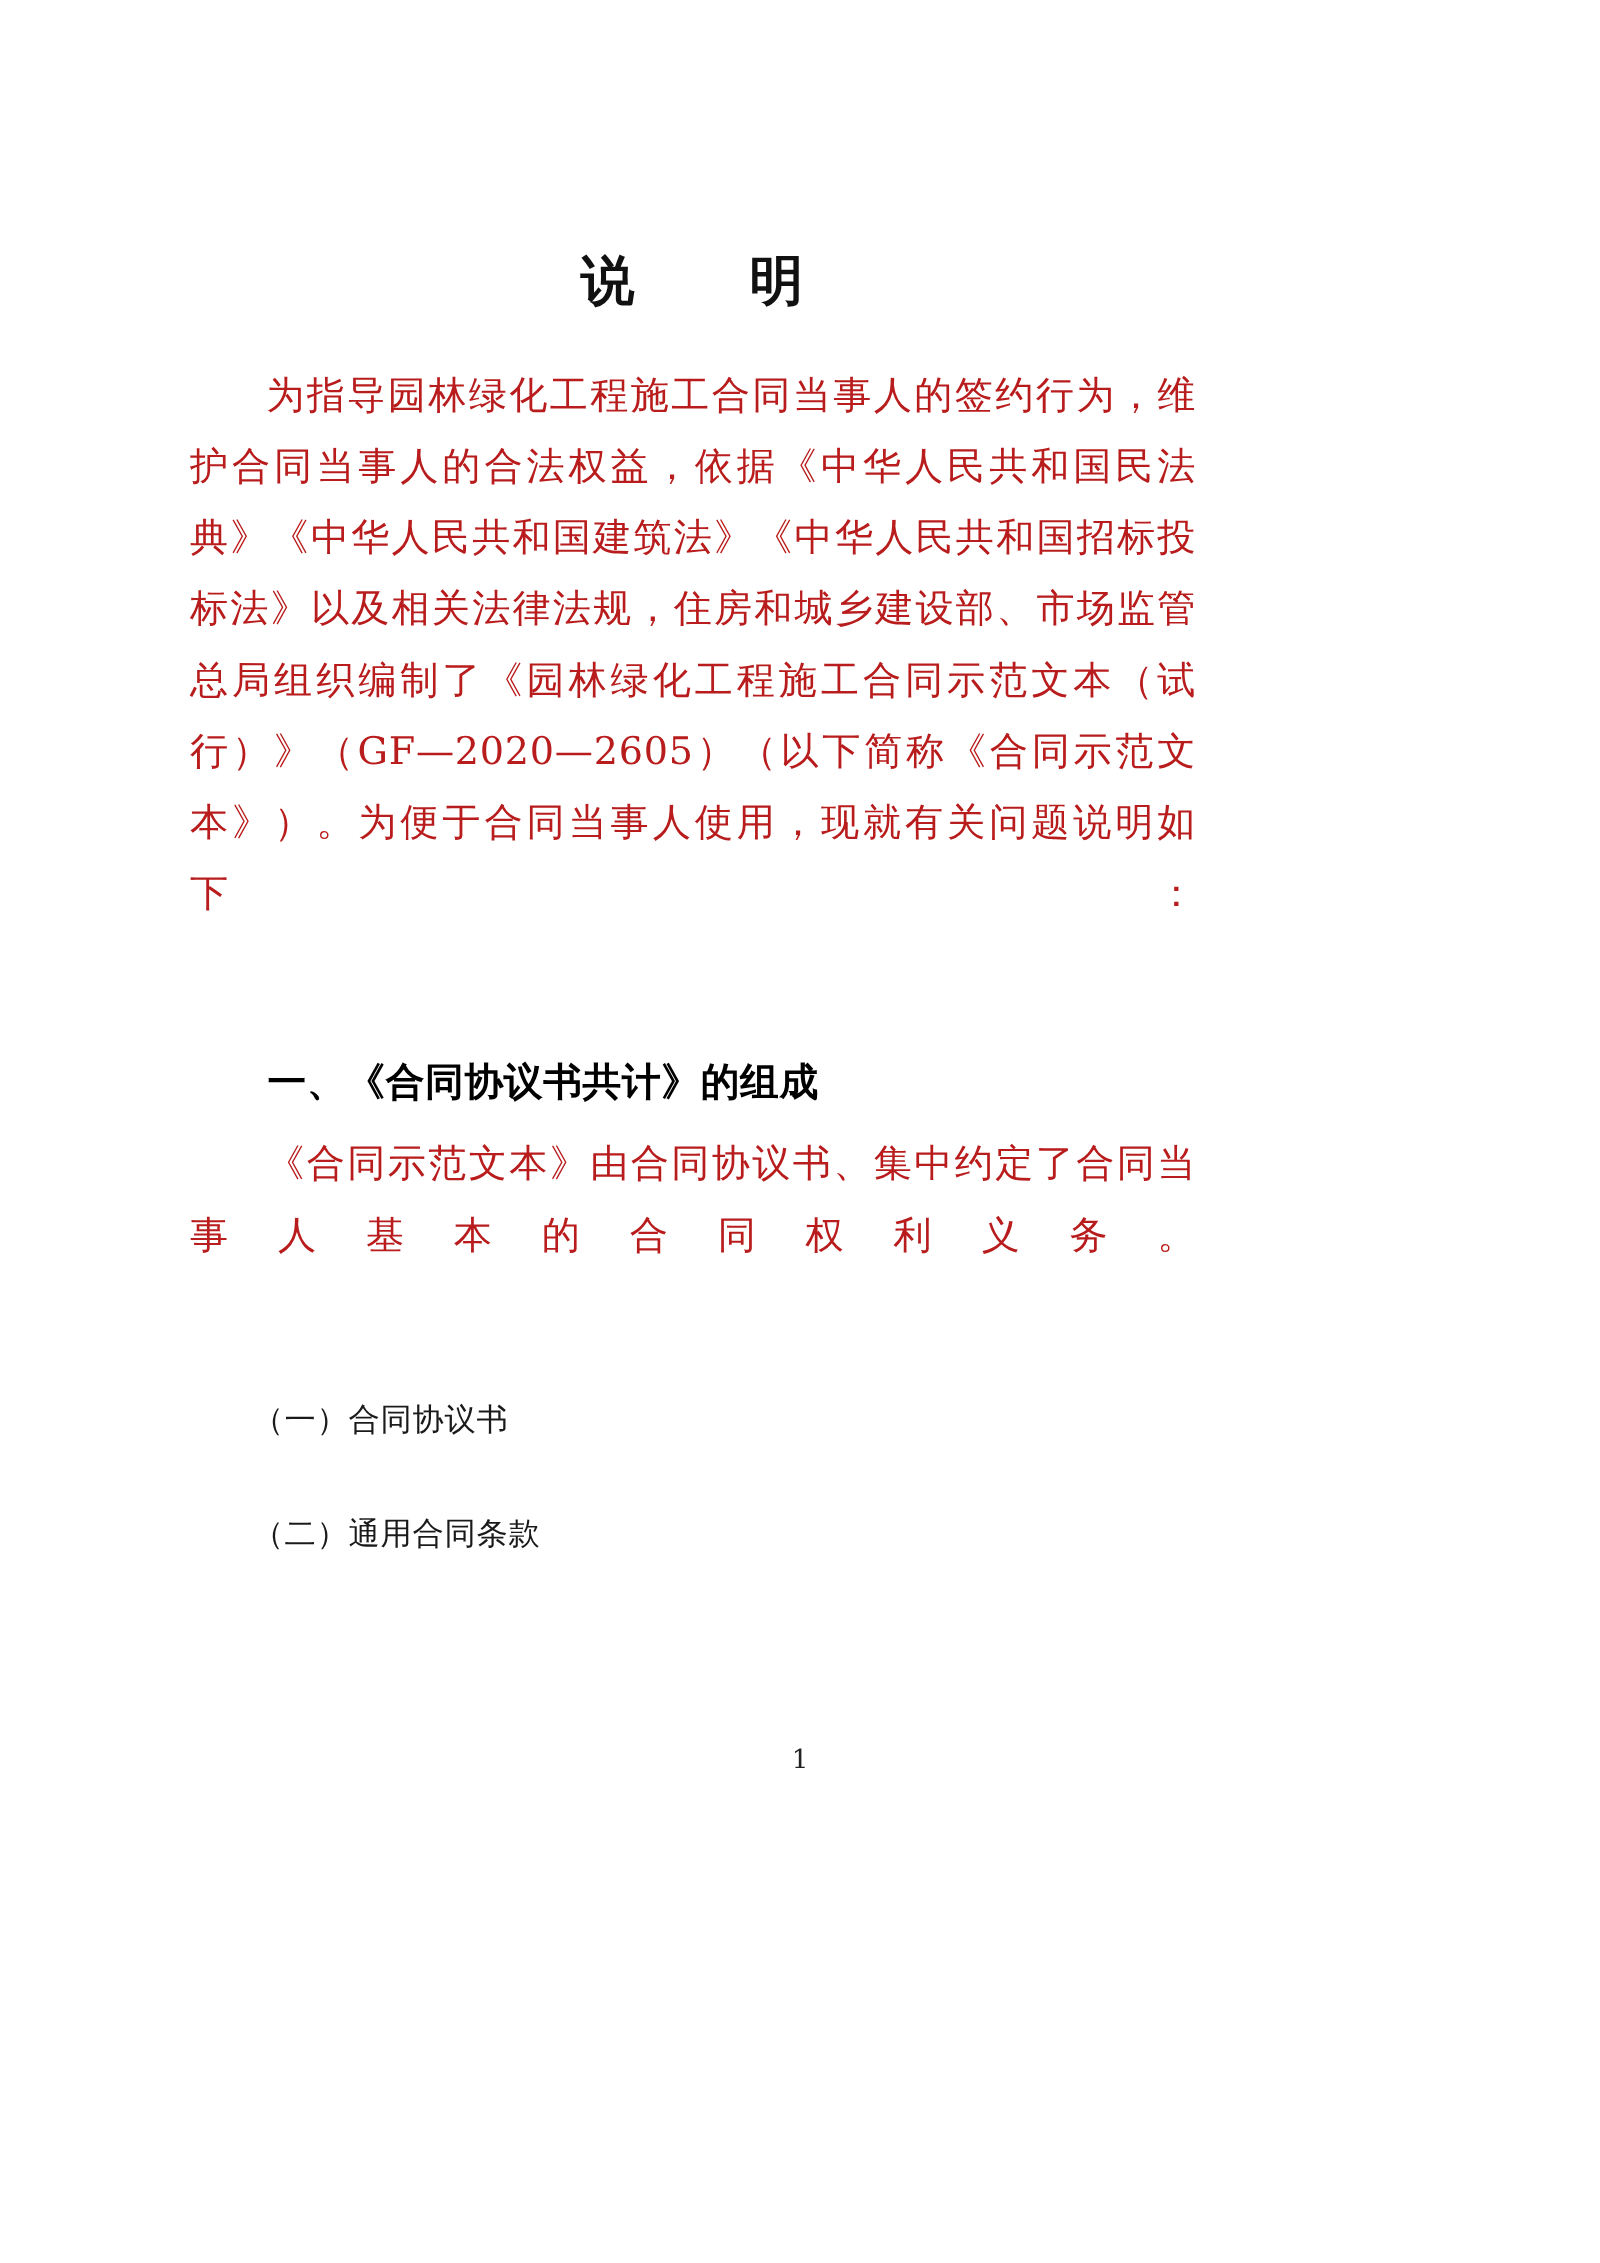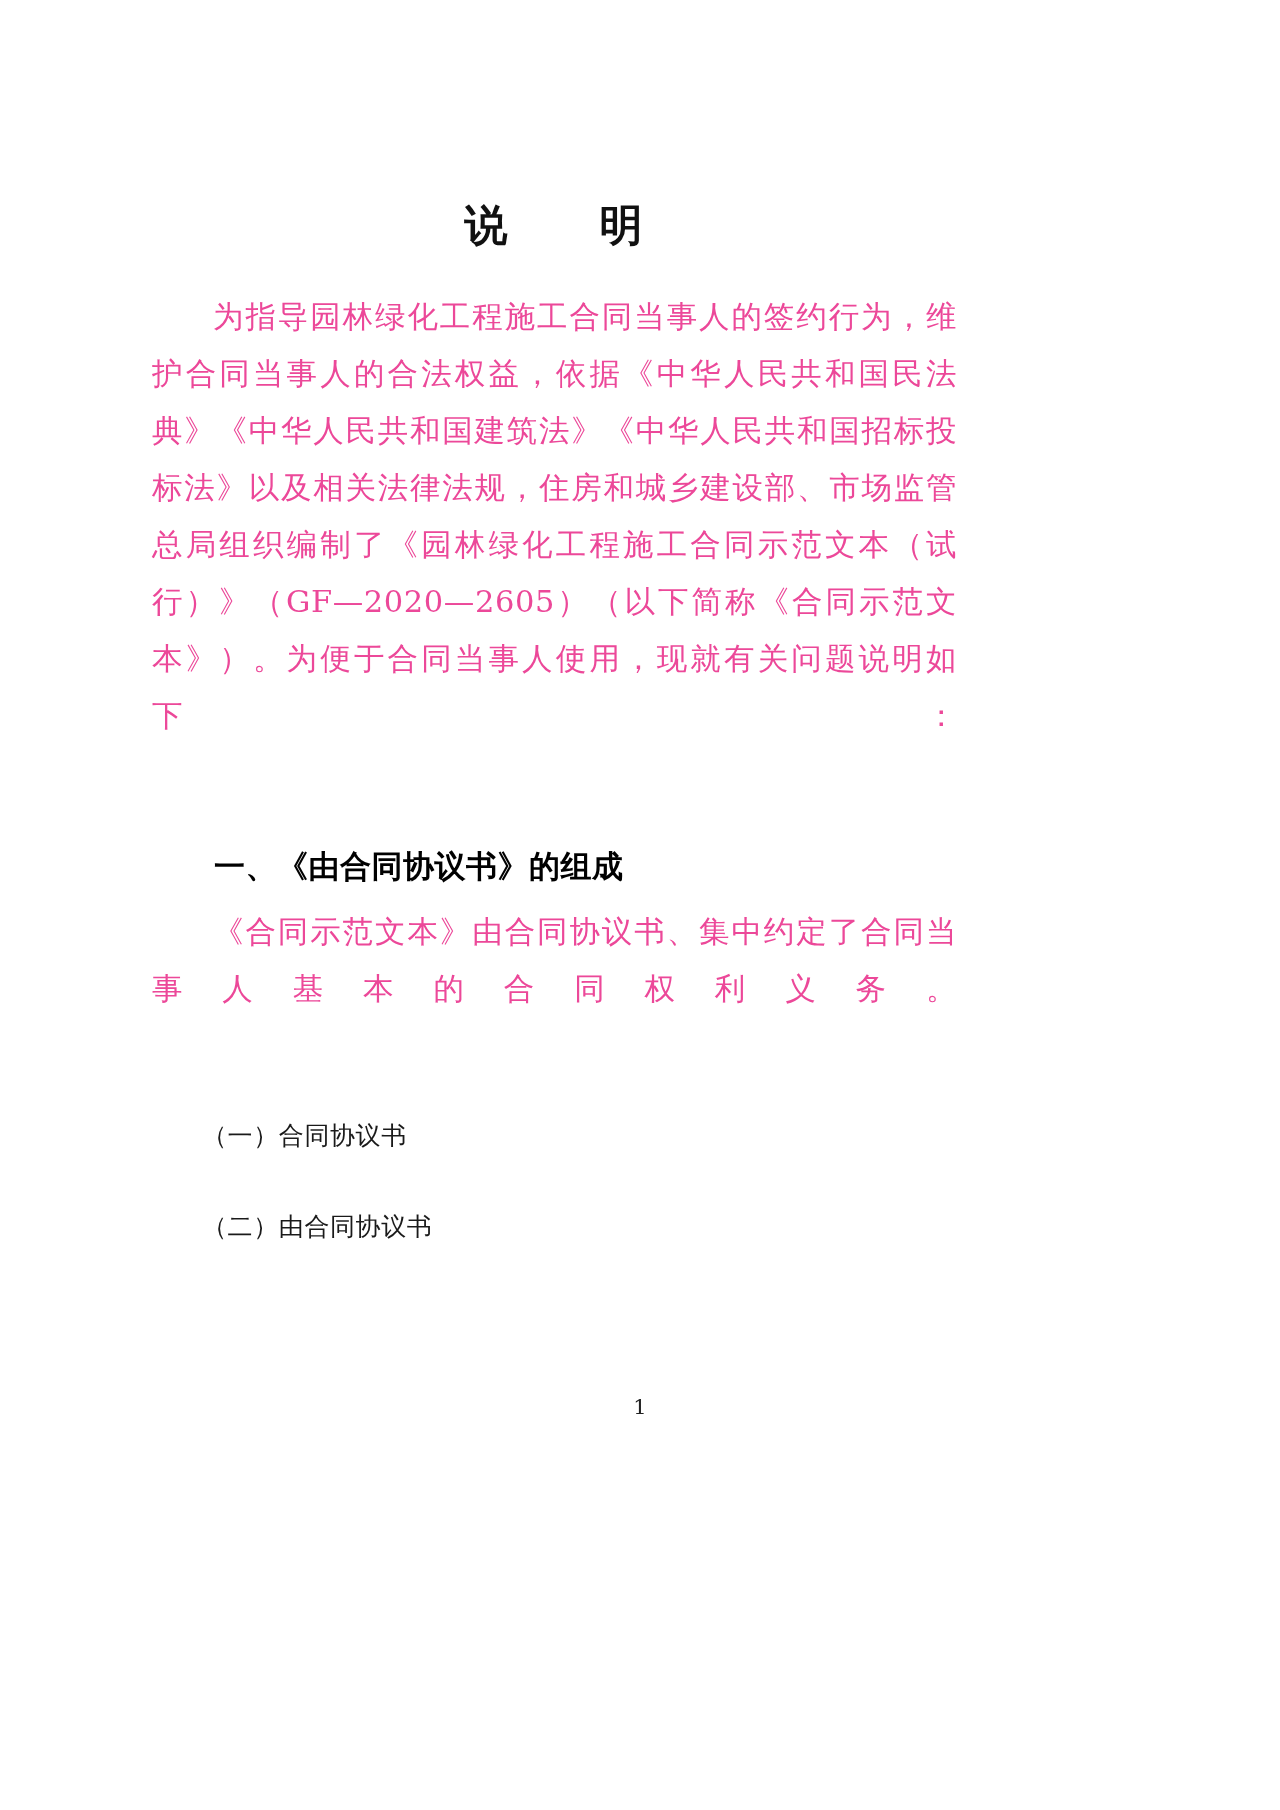--- a/index.html
+++ b/index.html
@@ -53,21 +53,21 @@
 
   p.para {
     font-family: "DejaVu Serif", "Liberation Serif", serif;
     font-size: 30.5px;
     line-height: 57px;
     letter-spacing: 0.6px;
     text-align: justify;
     text-justify: inter-character;
     text-indent: 2em;
     margin: 0 0 5px 0;
-    color: #ec4899;
+    color: #b91c1c;
     word-break: break-all;
   }
 
   h2.section-heading {
     font-family: "DejaVu Sans", "Liberation Sans", sans-serif;
     font-weight: 700;
     font-size: 31px;
     line-height: 57px;
     letter-spacing: 0.5px;
     text-indent: 2em;
@@ -113,31 +113,31 @@
   <div class="content">
 
     <h1 class="doc-title">说　　明</h1>
 
     <div class="body-block">
 
       <p class="para">为指导园林绿化工程施工合同当事人的签约行为，维护合同当事人的合法权益，依据《中华人民共和国民法典》《中华人民共和国建筑法》《中华人民共和国招标投标法》以及相关法律法规，住房和城乡建设部、市场监管总局组织编制了《园林绿化工程施工合同示范文本（试行）》（GF—2020—2605）（以下简称《合同示范文本》）。为便于合同当事人使用，现就有关问题说明如下：</p>
 
       <div class="spacer-sm"></div>
 
-      <h2 class="section-heading">一、《由合同协议书》的组成</h2>
+      <h2 class="section-heading">一、《合同协议书共计》的组成</h2>
 
       <p class="para">《合同示范文本》由合同协议书、集中约定了合同当事人基本的合同权利义务。</p>
 
       <div class="spacer-sm"></div>
 
       <p class="sub-heading">（一）合同协议书</p>
 
 
       <div class="spacer-sm"></div>
 
-      <p class="sub-heading">（二）由合同协议书</p>
+      <p class="sub-heading">（二）通用合同条款</p>
 
     </div>
   </div>
 
   <div class="page-number">1</div>
 
 </div>
 
 </body></html>

